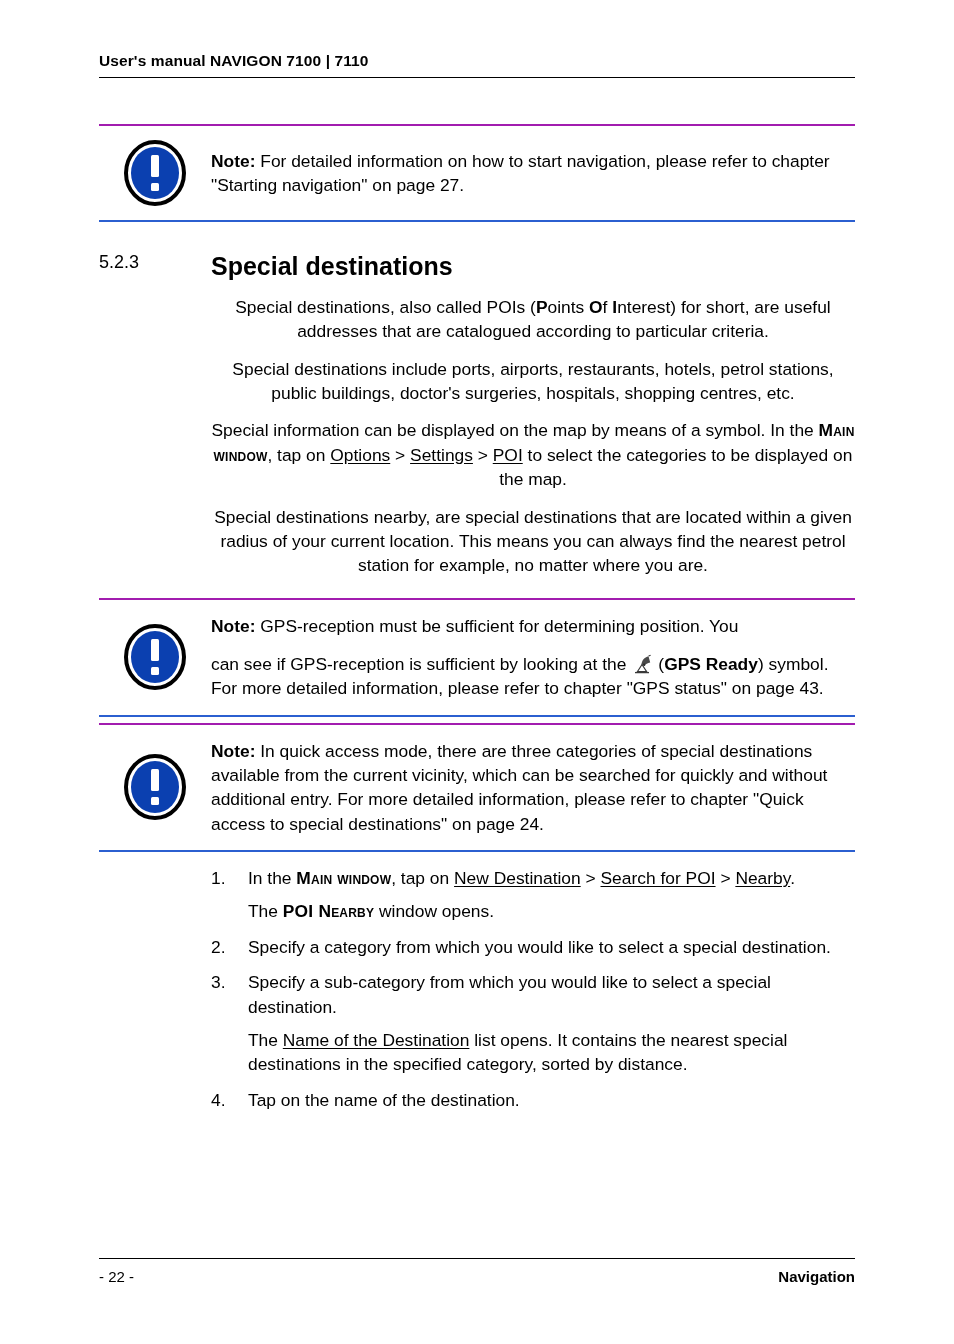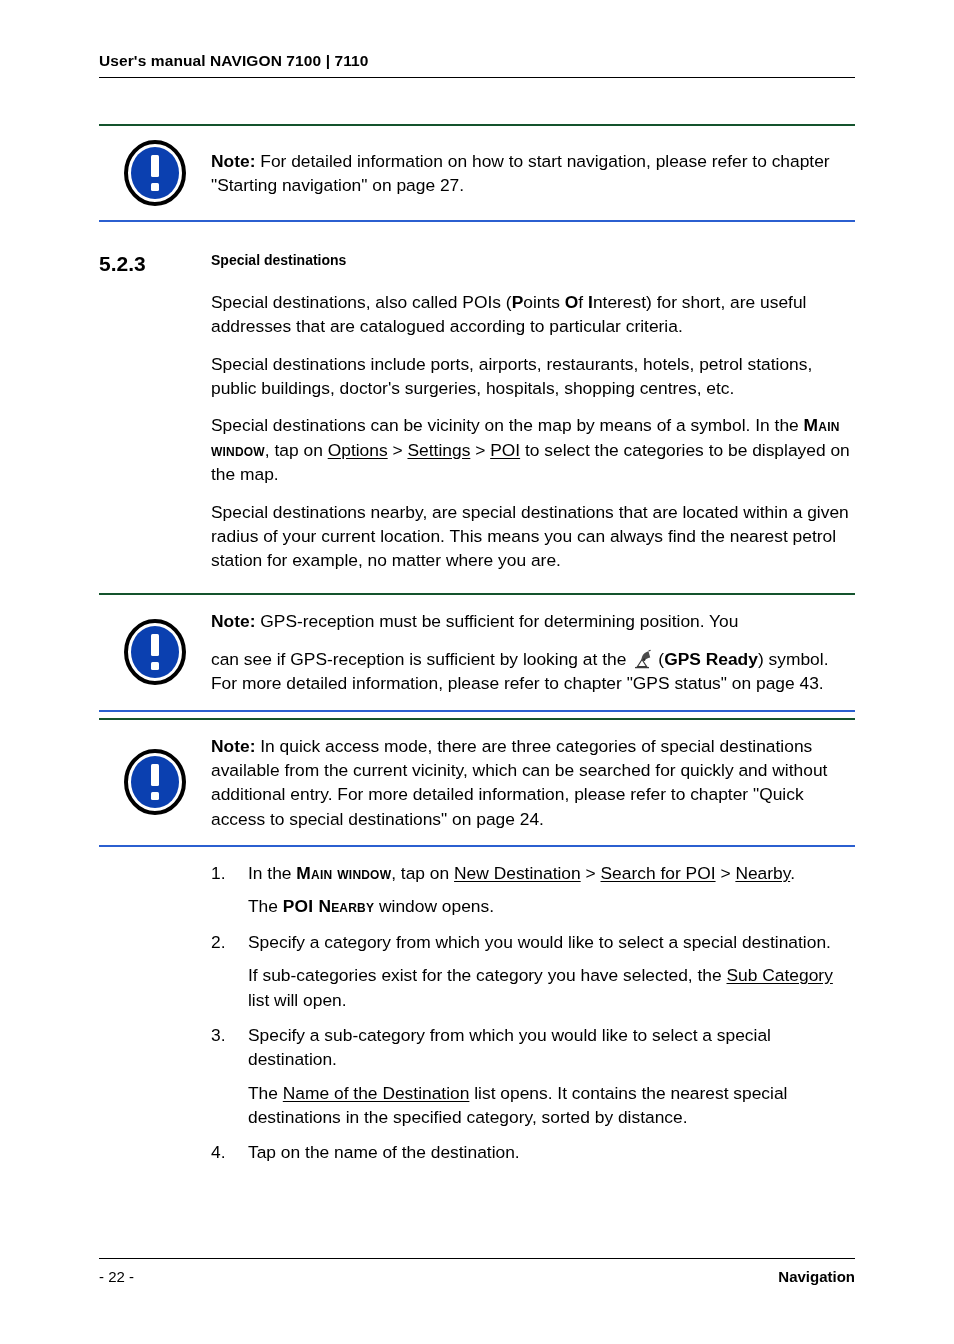--- a/index.html
+++ b/index.html
@@ -45,21 +45,21 @@
   .content {
     position: absolute;
     left: 99px;
     top: 124px;
     width: 756px;
   }
 
   
   .note {
     position: relative;
-    border-top: 2px solid #14532d;
+    border-top: 2px solid #a21caf;
     border-bottom: 2px solid #2b5fd0;
     padding: 14px 0 14px 0;
     display: flex;
     align-items: center;
     box-sizing: border-box;
   }
   .note + .note {
     margin-top: 6px;
   }
   .note-icon-cell {
@@ -84,40 +84,41 @@
   }
 
   
   .h3-row {
     display: flex;
     margin-top: 30px;
   }
   .h3-num {
     width: 112px;
     flex: 0 0 112px;
-    font-size: 21px;
-    font-weight: bold;
+    font-size: 18px;
+    font-weight: normal;
   }
   .h3-title {
-    font-size: 14px;
+    font-size: 25px;
     font-weight: bold;
   }
   .h4 {
     margin-top: 30px;
     margin-left: 36px;
     font-size: 19px;
     font-weight: bold;
   }
 
   
   .body-para {
     margin-left: 112px;
     font-size: 17.4px;
     line-height: 1.40;
     margin-top: 13px;
+    text-align: center;
   }
   .body-para.first { margin-top: 14px; }
 
   
   .ol-wrap {
     margin-left: 112px;
     margin-top: 14px;
   }
   .li-row {
     display: flex;
@@ -203,21 +204,21 @@
 
     <div class="h3-row">
       <div class="h3-num">5.2.3</div>
       <div class="h3-title">Special destinations</div>
     </div>
 
     <div class="body-para first"><span>Special destinations, also called POIs (</span><span class="b">P</span><span>oints </span><span class="b">O</span><span>f </span><span class="b">I</span><span>nterest) for short, are useful addresses that are catalogued according to particular criteria.</span></div>
 
     <div class="body-para">Special destinations include ports, airports, restaurants, hotels, petrol stations, public buildings, doctor's surgeries, hospitals, shopping centres, etc.</div>
 
-    <div class="body-para"><span>Special destinations can be vicinity on the map by means of a symbol. In the </span><span class="smallcaps">Main window</span><span>, tap on </span><span class="u">Options</span><span> &gt; </span><span class="u">Settings</span><span> &gt; </span><span class="u">POI</span><span> to select the categories to be displayed on the map.</span></div>
+    <div class="body-para"><span>Special information can be displayed on the map by means of a symbol. In the </span><span class="smallcaps">Main window</span><span>, tap on </span><span class="u">Options</span><span> &gt; </span><span class="u">Settings</span><span> &gt; </span><span class="u">POI</span><span> to select the categories to be displayed on the map.</span></div>
 
 
     <div class="body-para">Special destinations nearby, are special destinations that are located within a given radius of your current location. This means you can always find the nearest petrol station for example, no matter where you are.</div>
 
     <div class="note" style="margin-top:20px;">
       <div class="note-icon-cell">
         <svg class="note-icon" viewBox="0 0 62 66">
           <ellipse cx="31" cy="33" rx="29" ry="31" fill="#ffffff" stroke="#000000" stroke-width="4"></ellipse>
           <ellipse cx="31" cy="33" rx="24" ry="26" fill="#0b40b0"></ellipse>
           <rect x="27" y="15" width="8" height="22" rx="1.5" fill="#ffffff"></rect>
@@ -255,21 +256,20 @@
       <div class="li-row">
         <div class="li-num">1.</div>
         <div class="li-text"><span>In the </span><span class="smallcaps">Main window</span><span>, tap on </span><span class="u">New Destination</span><span> &gt; </span><span class="u">Search for POI</span><span> &gt; </span><span class="u">Nearby</span><span>.</span></div>
       </div>
       <div class="li-sub"><span>The </span><span class="smallcaps">POI Nearby</span><span> window opens.</span></div>
 
       <div class="li-row">
         <div class="li-num">2.</div>
         <div class="li-text">Specify a category from which you would like to select a special destination.</div>
       </div>
-      <div class="li-sub"><span>If sub-categories exist for the category you have selected, the </span><span class="u">Sub Category</span><span> list will open.</span></div>
 
       <div class="li-row">
         <div class="li-num">3.</div>
         <div class="li-text">Specify a sub-category from which you would like to select a special destination.</div>
       </div>
       <div class="li-sub"><span>The </span><span class="u">Name of the Destination</span><span> list opens. It contains the nearest special destinations in the specified category, sorted by distance.</span></div>
 
       <div class="li-row">
         <div class="li-num">4.</div>
         <div class="li-text">Tap on the name of the destination.</div>

